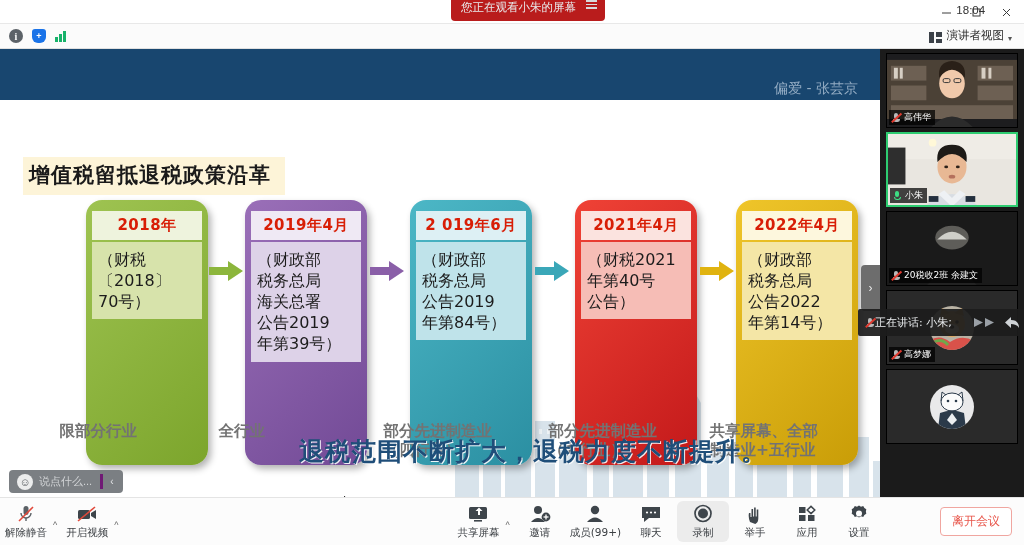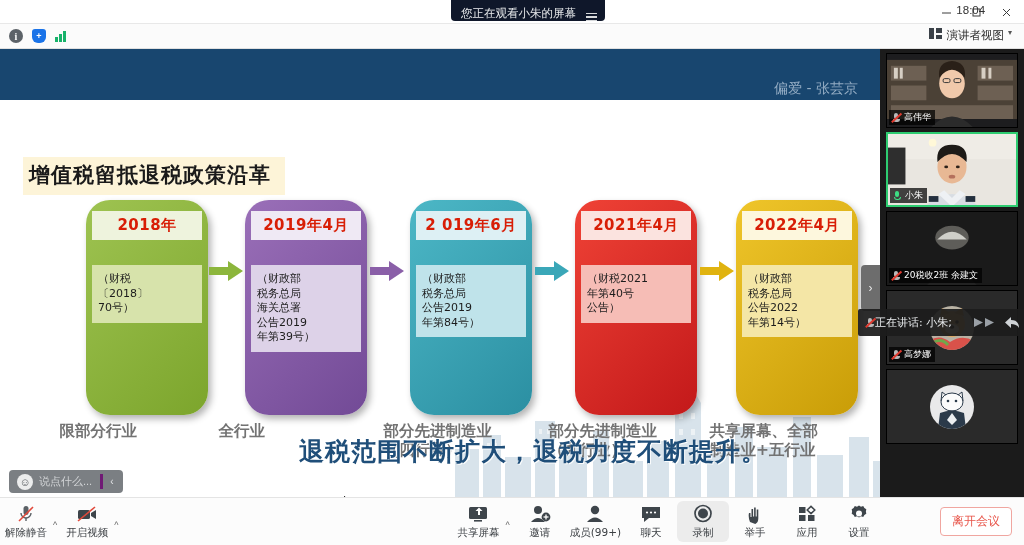--- a/index.html
+++ b/index.html
@@ -10,23 +10,23 @@
   }
   .app { position: relative; width: 1024px; height: 545px; background: #fff; }
 
   
   .titlebar {
     position: absolute; left: 0; top: 0; width: 1024px; height: 24px;
     background: #ffffff; border-bottom: 1px solid #e8e8e8;
   }
   .sharing-pill {
     position: absolute; left: 451px; top: 0px;
-    height: 21px; background: #0f172a; color: #e8eaec;
+    height: 21px; background: #b91c1c; color: #e8eaec;
     border-radius: 0 0 4px 4px;
-    display: flex; align-items: flex-end; gap: 10px;
+    display: flex; align-items: flex-start; gap: 10px;
     padding: 0 8px 0 10px; font-size: 11.5px; white-space: nowrap;
   }
   .sharing-pill .hamb { display: flex; flex-direction: column; gap: 2px; }
   .sharing-pill .hamb i { display: block; width: 11px; height: 1.5px; background: #d7d9db; }
   .win-btns { position: absolute; right: 4px; top: 0; height: 24px; display: flex; align-items: center; gap: 2px; }
   .win-btn {
     width: 28px; height: 22px; display: flex; align-items: center; justify-content: center;
     color: #4a4a4a; font-size: 12px; line-height: 1; background: transparent; border: none;
   }
   .win-btn svg { display: block; }
@@ -46,21 +46,21 @@
   }
   .ic-info { background: #5c6268; font-family: "Liberation Serif", serif; }
   .ic-shield { background: #1a73e8; border-radius: 3px 3px 6px 6px; font-size: 9px; }
   .ic-bars { display: flex; align-items: flex-end; gap: 1.5px; height: 12px; }
   .ic-bars i { width: 2.5px; background: #17b26a; display: block; }
   .ic-bars i:nth-child(1) { height: 5px; }
   .ic-bars i:nth-child(2) { height: 8px; }
   .ic-bars i:nth-child(3) { height: 11px; }
   .clock { font-size: 11.5px; color: #333; }
   .viewmode {
-    display: flex; align-items: flex-start; gap: 4px; font-size: 11.5px; color: #2b2b2b;
+    display: flex; align-items: flex-end; gap: 4px; font-size: 11.5px; color: #2b2b2b;
     padding: 2px 4px;
   }
   .vm-icon { width: 13px; height: 11px; position: relative; }
   .vm-icon i { position: absolute; background: #3b4148; }
   .vm-icon i:nth-child(1) { left: 0; top: 0; width: 5px; height: 11px; }
   .vm-icon i:nth-child(2) { left: 6.5px; top: 0; width: 6.5px; height: 5px; }
   .vm-icon i:nth-child(3) { left: 6.5px; top: 6.5px; width: 6.5px; height: 4.5px; }
   .caret { font-size: 8px; color: #555; }
   .fullscr { width: 13px; height: 13px; position: relative; }
   .fullscr i { position: absolute; width: 4px; height: 4px; border: 1.4px solid #4a4a4a; }
@@ -96,33 +96,33 @@
     background: #fdf4d8; color: #1a1a1a;
     font-size: 21px; font-weight: bold; letter-spacing: 1px;
     padding: 4px 14px 6px 6px;
     font-family: "DejaVu Sans", sans-serif;
   }
 
   
   .cards { position: absolute; left: 0; top: 100px; width: 880px; height: 270px; }
   .card { position: absolute; top: 0; width: 122px; }
   .card-box {
-    width: 122px; height: 215px; border-radius: 24px;
+    width: 122px; height: 265px; border-radius: 16px;
     padding: 11px 6px 6px; position: relative;
     box-shadow: 3px 4px 7px rgba(0,0,0,.30);
   }
   .card-year {
     display: block; width: 100%; text-align: center;
     font-size: 15px; font-weight: bold; color: #d81e06;
     padding: 5px 0; letter-spacing: .5px;
     font-family: "DejaVu Sans", sans-serif;
   }
   .card-doc {
-    display: block; margin-top: 25px; padding: 7px 6px;
-    font-size: 11px; line-height: 1.32; color: #1c1c1c;
+    display: block; margin-top: 2px; padding: 7px 6px;
+    font-size: 16px; line-height: 1.32; color: #1c1c1c;
     font-family: "DejaVu Sans", sans-serif;
     white-space: pre-line; text-align: left;
   }
   .card-label {
     position: absolute; top: 222px; left: 50%; transform: translateX(-50%);
     width: 175px; text-align: left;
     font-size: 15.5px; font-weight: bold; color: #737373;
     line-height: 1.25; white-space: pre-line;
     font-family: "DejaVu Sans", sans-serif;
   }

